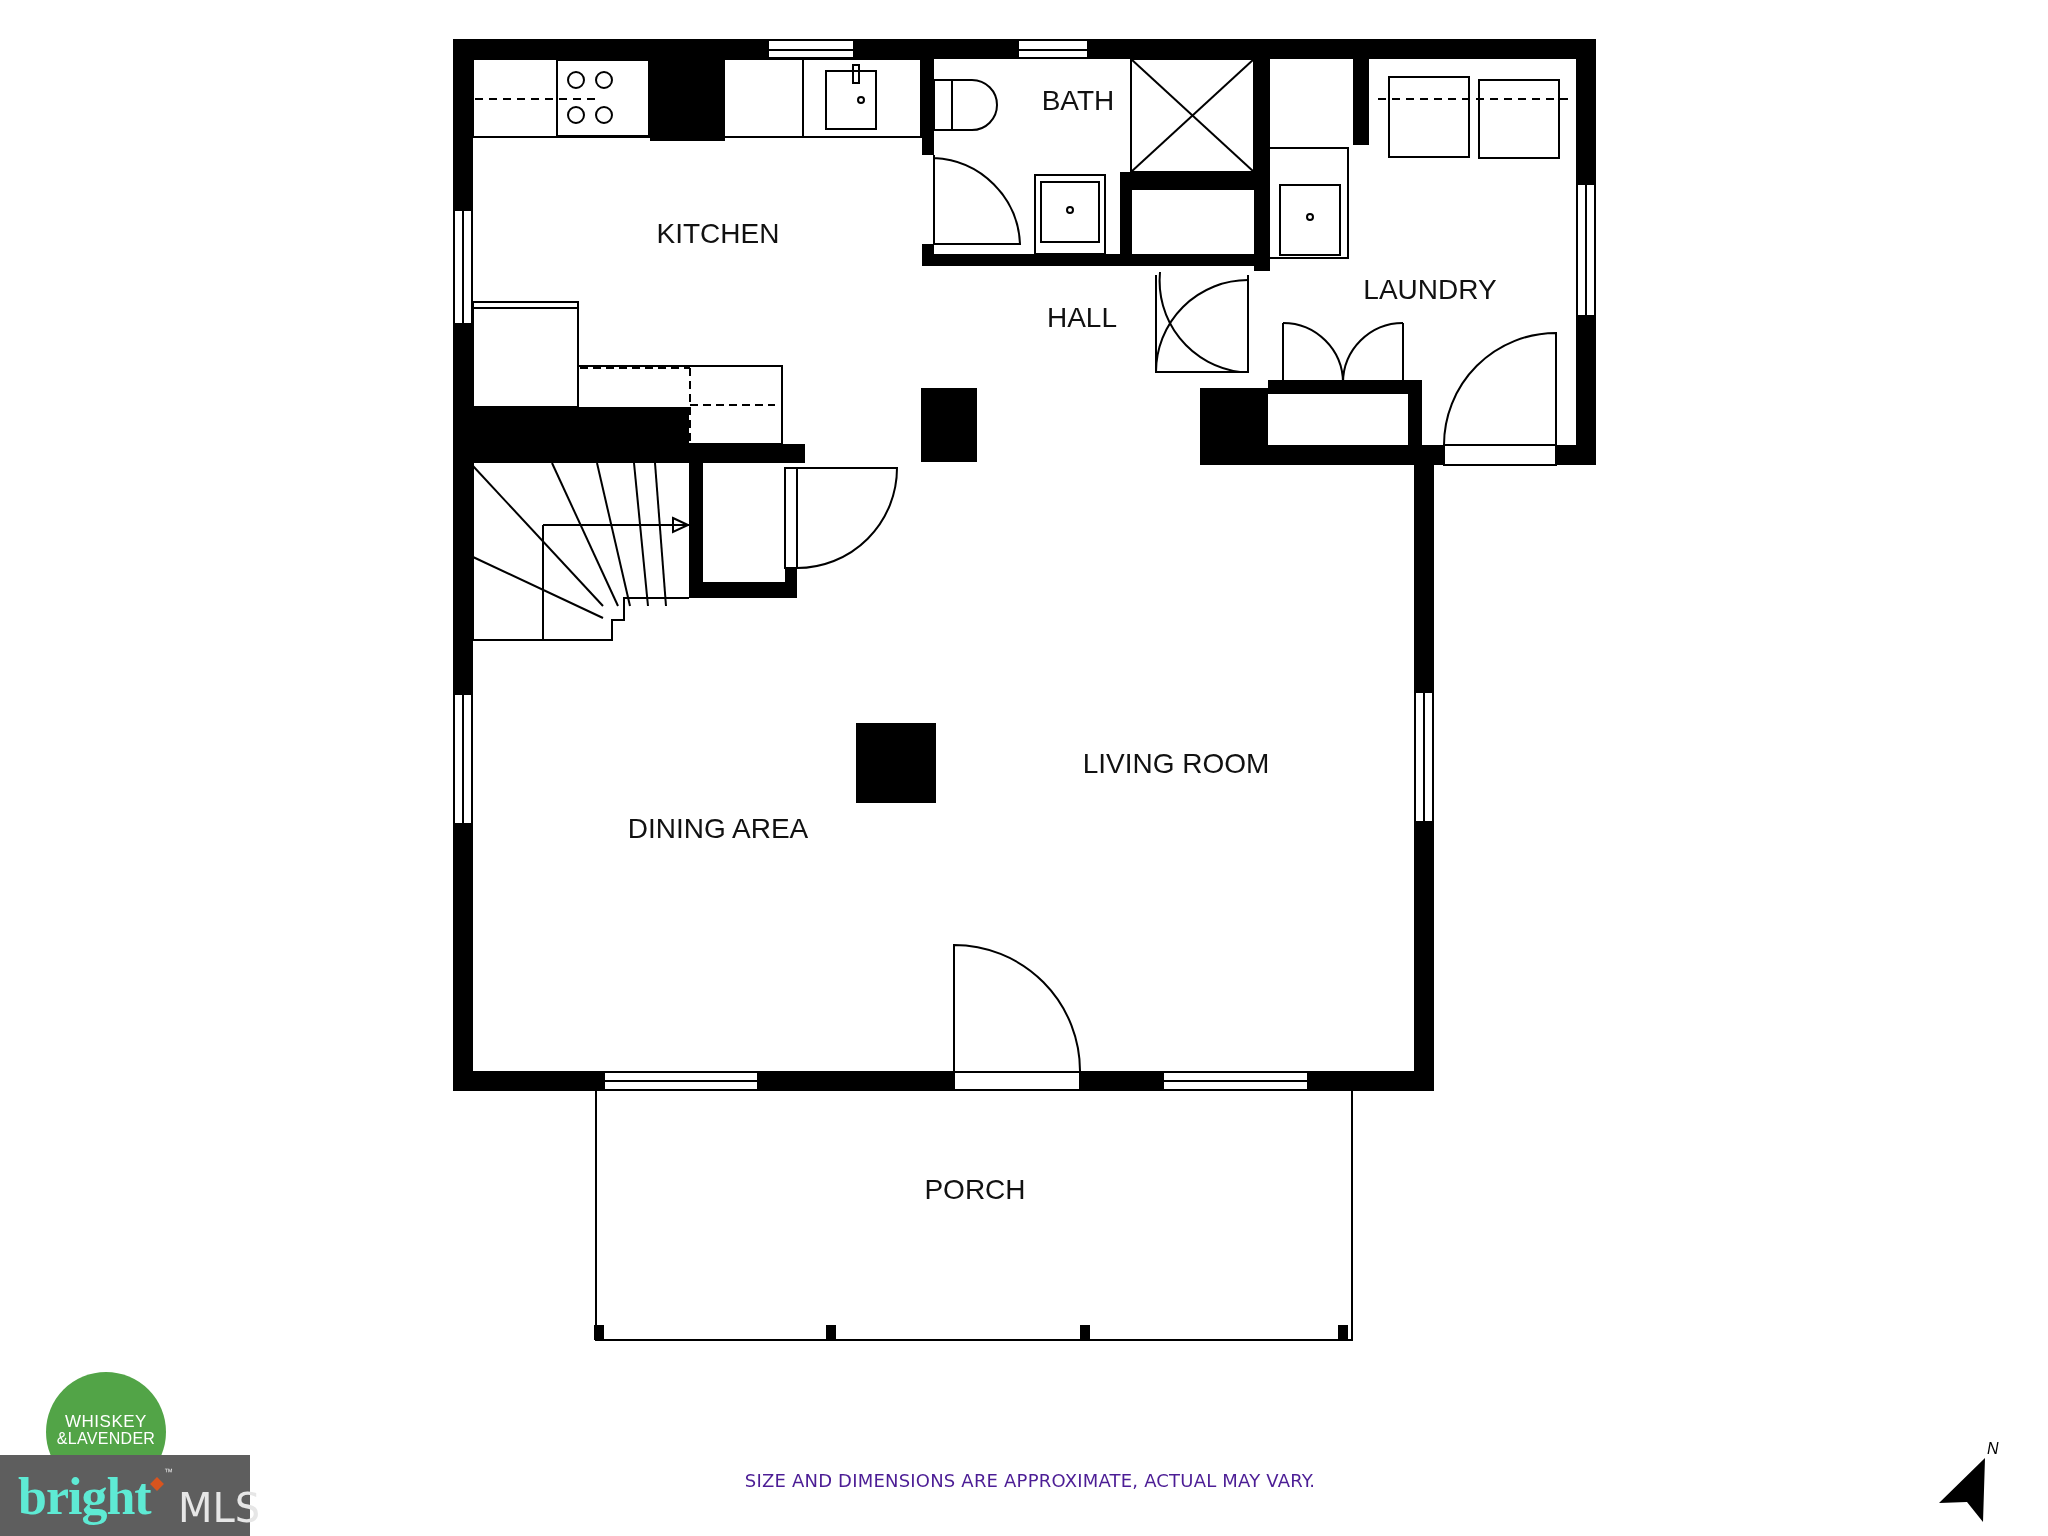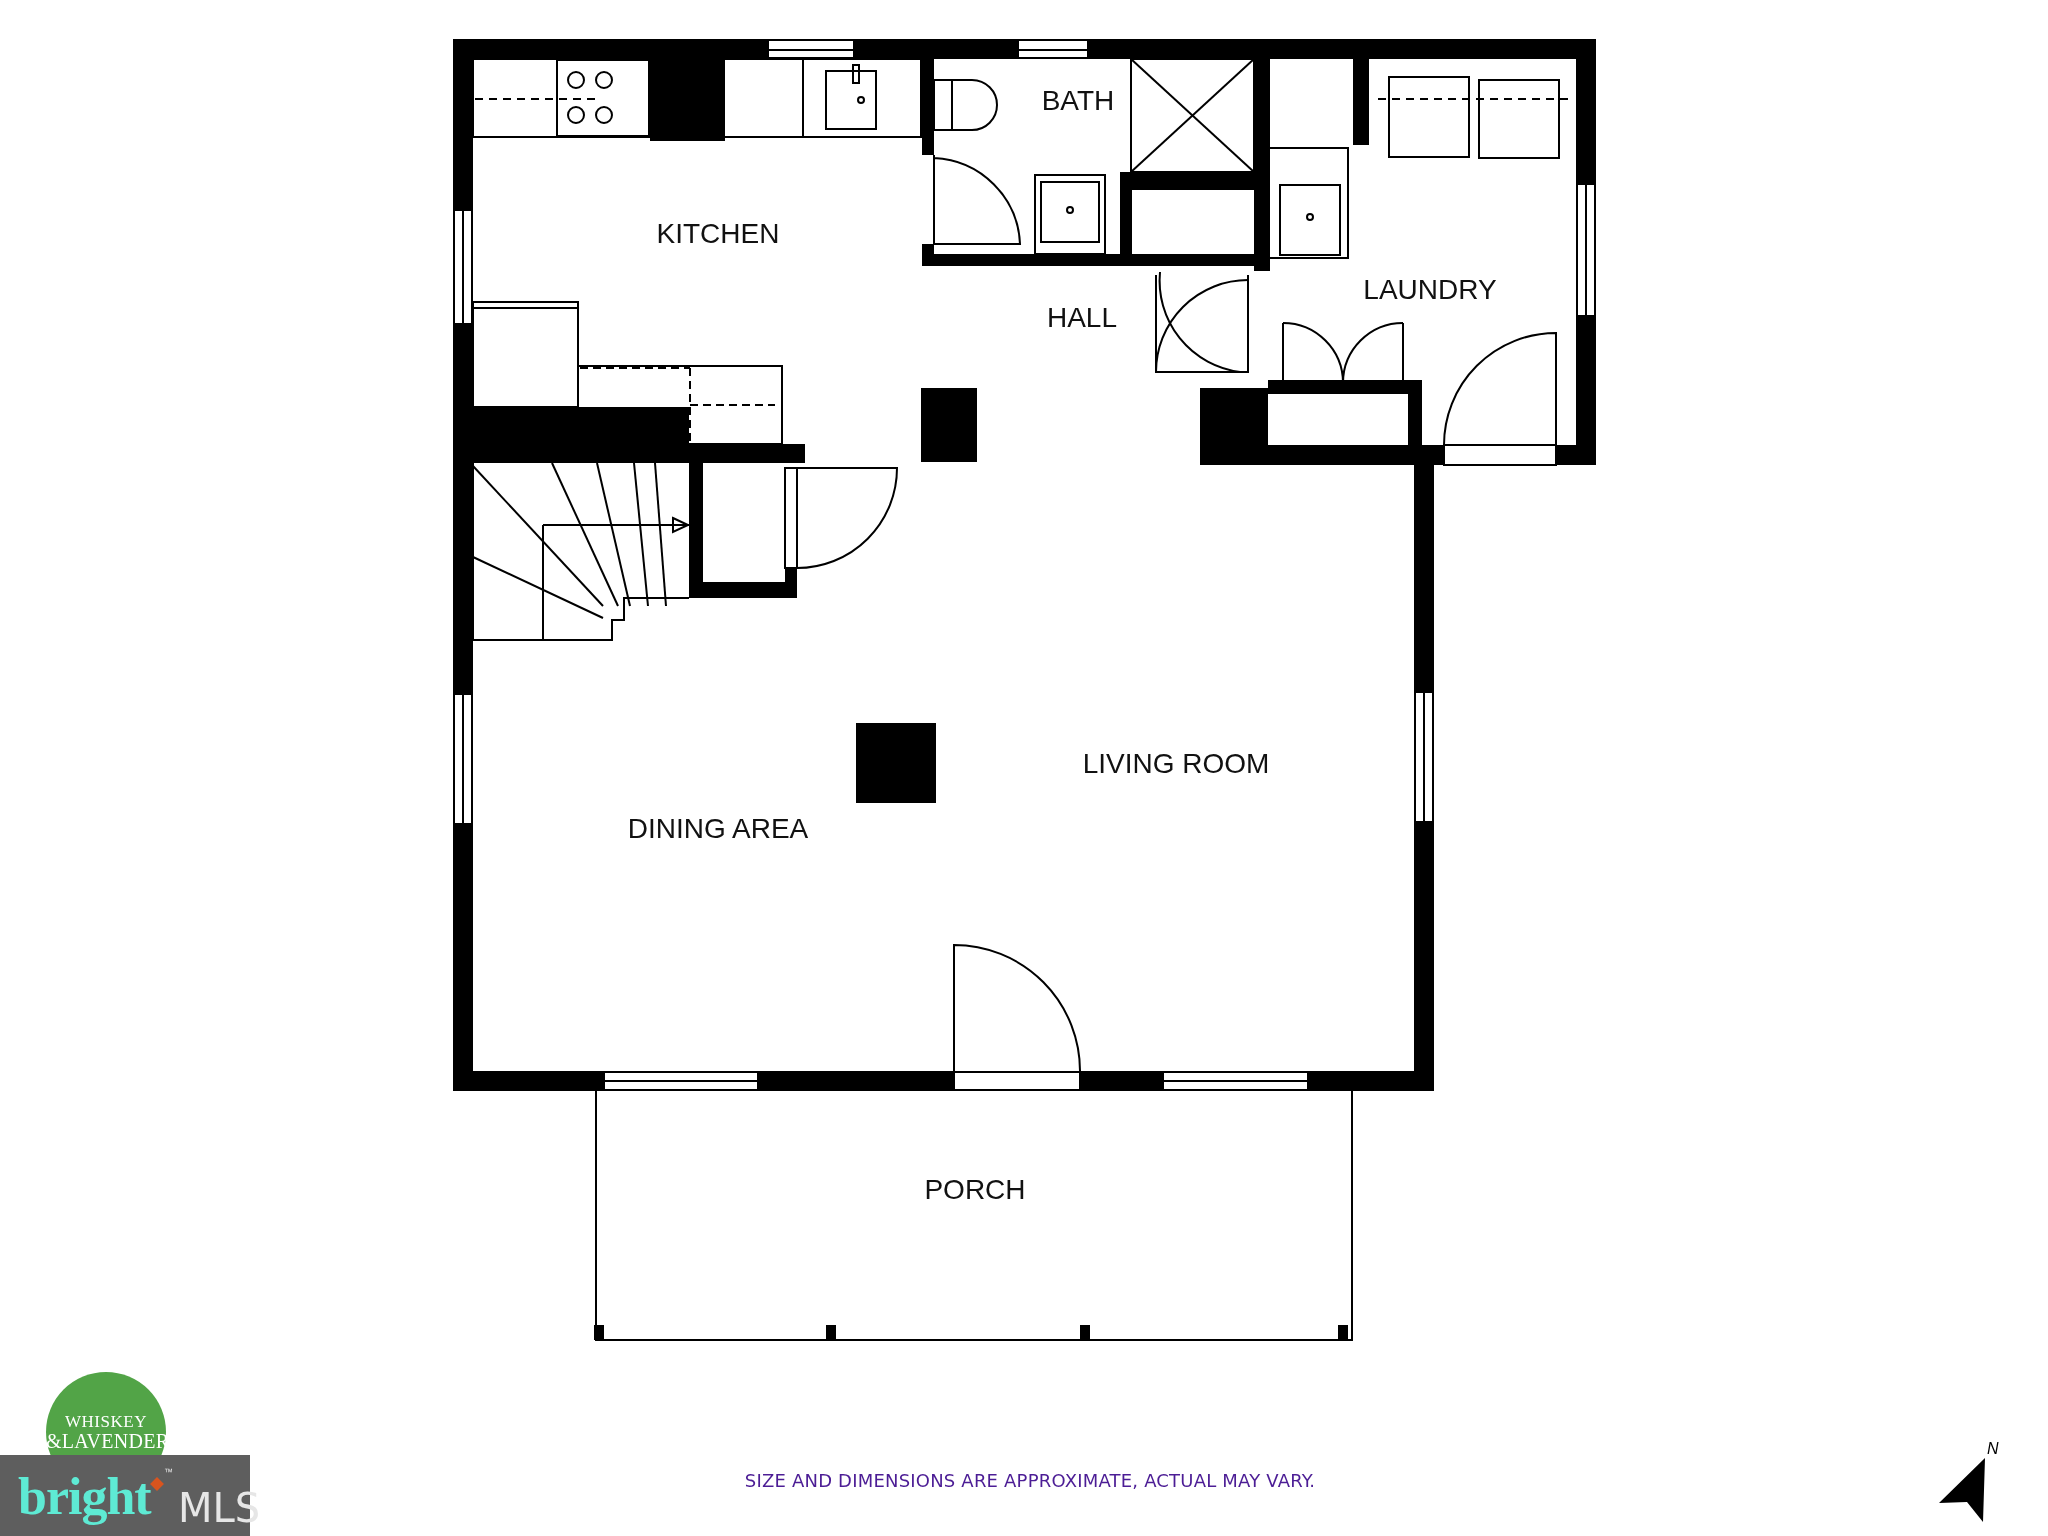--- a/index.html
+++ b/index.html
@@ -1,22 +1,22 @@
 <!DOCTYPE html>
 <html><head>
 <meta charset="utf-8">
 <style>
   html, body { margin: 0; padding: 0; background: #ffffff; }
   body { width: 2048px; height: 1536px; position: relative; overflow: hidden; font-family: "Liberation Sans", sans-serif; }
   #plan { position: absolute; left: 0; top: 0; }
   .room-label { font-family: "Liberation Sans", sans-serif; font-size: 28px; fill: #111; text-anchor: middle; }
   .disclaimer { position: absolute; left: 700px; top: 1470px; width: 660px; text-align: center; font-family: "DejaVu Sans", sans-serif; font-size: 18px; color: #4c1d95; letter-spacing: 0.2px; }
-  .agent-logo { position: absolute; left: 46px; top: 1372px; width: 120px; height: 120px; border-radius: 50%; background: #52a447; color: #fff; font-family: Liberation Serif, serif; text-align: center; }
+  .agent-logo { position: absolute; left: 46px; top: 1372px; width: 120px; height: 120px; border-radius: 50%; background: #52a447; color: #fff; font-family: Liberation Sans, sans-serif; text-align: center; }
   .agent-logo .l1 { position: absolute; top: 40px; width: 100%; font-size: 17px; letter-spacing: 0.5px; }
-  .agent-logo .l2 { position: absolute; top: 58px; width: 100%; font-size: 20px; letter-spacing: 0.3px; }
+  .agent-logo .l2 { position: absolute; top: 58px; width: 100%; font-size: 16px; letter-spacing: 0.3px; }
   .mls-bar { position: absolute; left: 0; top: 1455px; width: 250px; height: 81px; background: #5e5e5e; }
   .mls-bar .brand { position: absolute; left: 18px; top: 12px; font-family: "Liberation Serif", serif; font-size: 52px; color: #5eead4; font-weight: bold; letter-spacing: -1px; }
   .mls-bar .mls { position: absolute; left: 178px; top: 30px; font-family: "DejaVu Sans", sans-serif; font-size: 40px; color: #e6e6e6; }
   .mls-bar .tm { position: absolute; left: 164px; top: 12px; font-size: 9px; color: #e6e6e6; }
   .mls-bar .spark { position: absolute; left: 150px; top: 22px; width: 14px; height: 14px; background: #d9541e; transform: rotate(45deg) scale(0.7); }
   .north { position: absolute; left: 1915px; top: 1420px; }
 </style>
 </head>
 <body>
 

